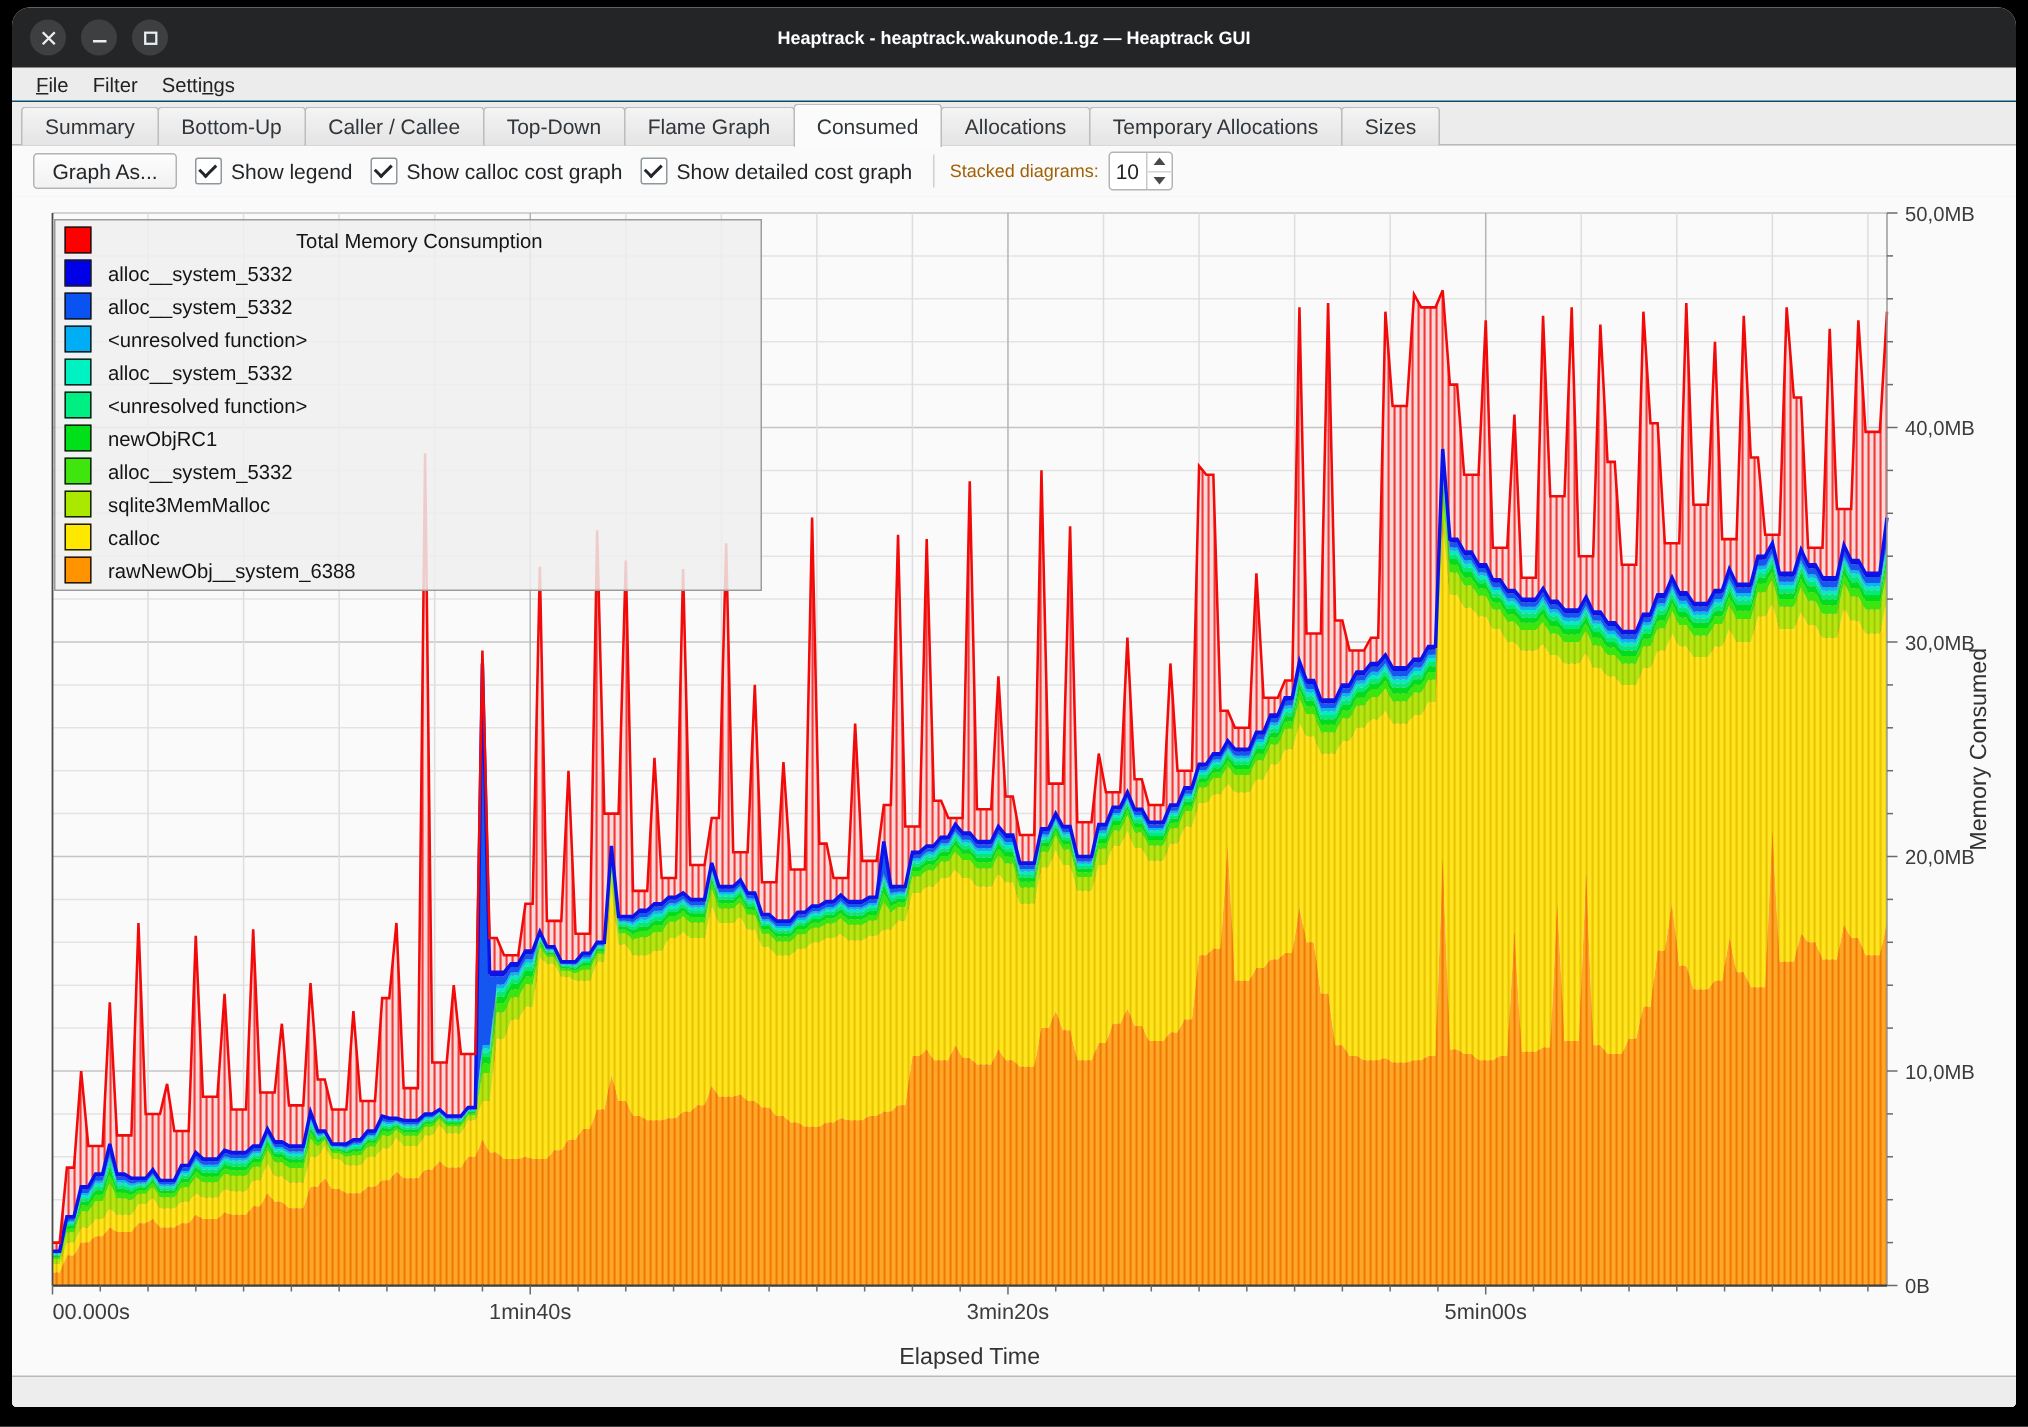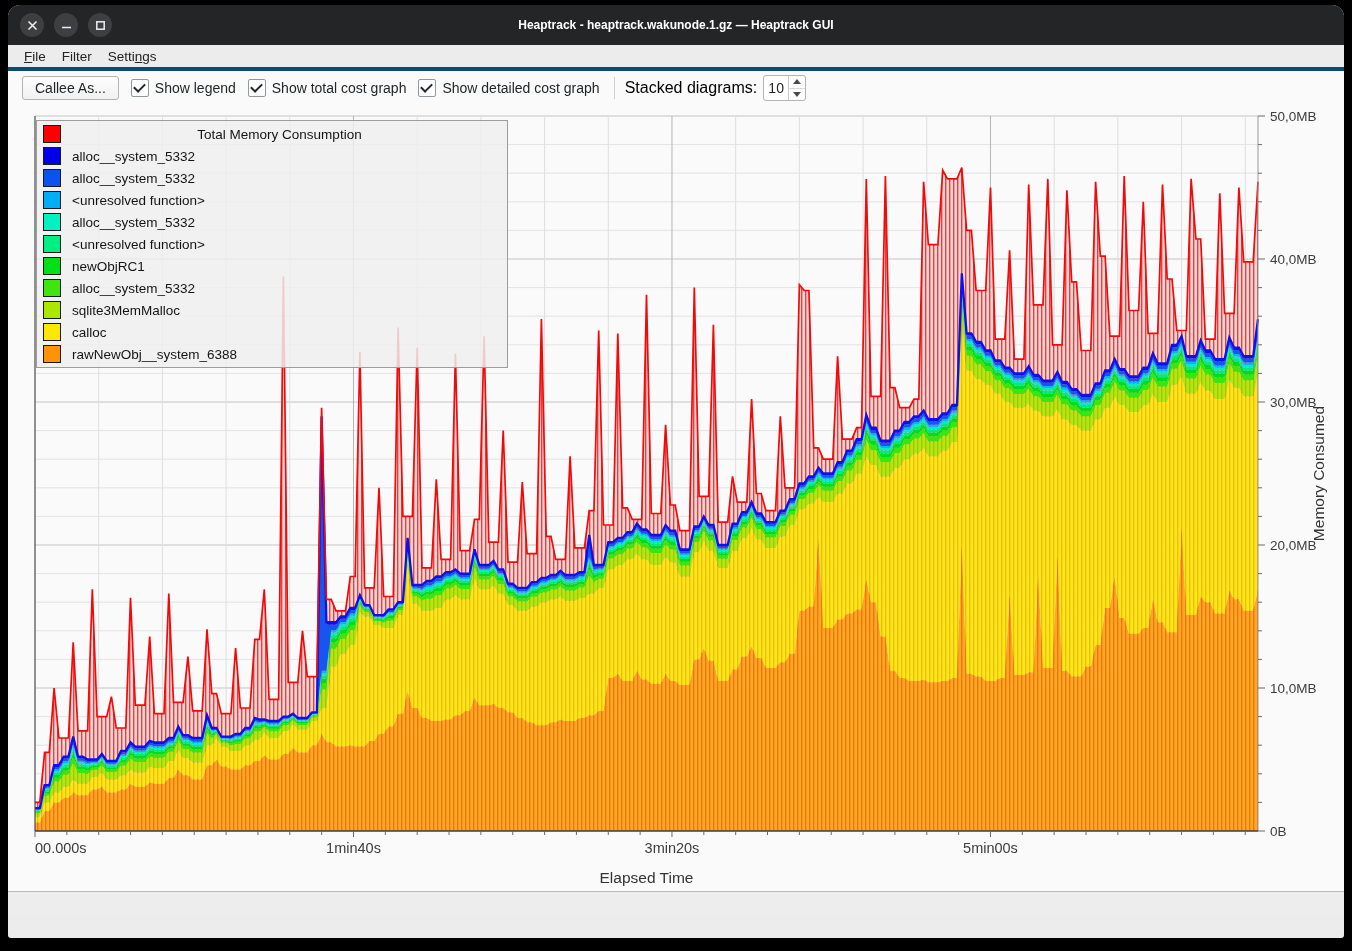--- a/index.html
+++ b/index.html
@@ -8,21 +8,21 @@
     border-radius:12px 12px 3px 3px;overflow:hidden;}
   
   .titlebar{position:relative;height:40px;background:#242526;}
   .win-controls{position:absolute;left:12px;top:8px;display:flex;}
   .wbtn{width:24px;height:24px;border-radius:50%;background:#3d3f41;margin-right:10px;
     display:flex;align-items:center;justify-content:center;cursor:pointer;}
   .wbtn svg{display:block}
   .win-title{position:absolute;left:0;right:0;top:0;height:40px;line-height:40px;text-align:center;
     color:#ffffff;font-weight:bold;font-size:12px;}
   
-  .menubar{height:22px;background:#ececec;border-bottom:4px solid #0c4a6e;display:flex;
+  .menubar{height:22px;background:#ececec;border-bottom:1px solid #0c4a6e;display:flex;
     align-items:center;padding-left:8px;}
   .menu-item{font-size:13.5px;color:#222;padding:2px 8px;cursor:default;}
   .menu-item u{text-decoration:underline;}
   
   .tabbar{height:29px;background:#ececec;display:flex;align-items:flex-end;padding-left:6px;
     position:relative;}
   .tabbar::after{content:"";position:absolute;left:0;right:0;bottom:0;height:1px;background:#b9b9b9;}
   .tab{height:25px;line-height:25px;padding:0 15px;font-size:14px;color:#31363b;
     background:linear-gradient(#f4f4f4,#e4e4e4);border:1px solid #bcbcbc;border-bottom:none;
     border-radius:3px 3px 0 0;margin-right:-1px;position:relative;z-index:1;cursor:pointer;white-space:nowrap;}
@@ -31,21 +31,21 @@
   .toolbar{height:34px;background:#fafafa;display:flex;align-items:center;padding-left:14px;}
   .btn{font-size:14px;color:#232629;background:linear-gradient(#fdfdfd,#f1f1f1);
     border:1px solid #b0b4b6;border-radius:3px;padding:3px 12px;cursor:pointer;}
   .check-group{display:flex;align-items:center;margin-left:12px;cursor:pointer;}
   .cb{width:16px;height:16px;border:1px solid #8f989c;border-radius:2px;background:#fff;
     position:relative;flex:none;}
   .cb.checked::after{content:"";position:absolute;left:2px;top:3px;width:9px;height:5px;
     border-left:2px solid #22262a;border-bottom:2px solid #22262a;transform:rotate(-45deg);}
   .check-label{font-size:14px;color:#232629;margin-left:6px;}
   .tb-sep{width:1px;height:22px;background:#d0d0d0;margin:0 10px 0 14px;}
-  .tb-label{font-size:16px;color:#000000;}
+  .tb-label{font-size:12px;color:#a16207;}
   .spinbox{display:flex;margin-left:6px;border:1px solid #b4b4b4;border-radius:3px;background:#fff;height:24px;}
   .spin-value{width:24px;text-align:center;font-size:14px;color:#232629;line-height:24px;}
   .spin-arrows{width:16px;border-left:1px solid #c9c9c9;display:flex;flex-direction:column;}
   .spin-btn{flex:1;display:flex;align-items:center;justify-content:center;cursor:pointer;}
   .spin-btn.up{border-bottom:1px solid #d6d6d6;}
   .arr-up{width:0;height:0;border-left:4px solid transparent;border-right:4px solid transparent;
     border-bottom:5px solid #4a4a4a;}
   .arr-dn{width:0;height:0;border-left:4px solid transparent;border-right:4px solid transparent;
     border-top:5px solid #4a4a4a;}
   
@@ -84,31 +84,42 @@
     </div>
     <div class="win-title">Heaptrack - heaptrack.wakunode.1.gz — Heaptrack GUI</div>
   </div>
 
   <div class="menubar" id="menubar">
       <span class="menu-item"><u>F</u>ile</span>
       <span class="menu-item">Filter</span>
       <span class="menu-item">Setti<u>n</u>gs</span>
     </div>
 
+  <div class="tabbar" id="tabbar">
+      <div class="tab">Summary</div>
+      <div class="tab">Bottom-Up</div>
+      <div class="tab">Caller / Callee</div>
+      <div class="tab">Top-Down</div>
+      <div class="tab">Flame Graph</div>
+      <div class="tab active">Consumed</div>
+      <div class="tab">Allocations</div>
+      <div class="tab">Temporary Allocations</div>
+      <div class="tab">Sizes</div>
+    </div>
 
   <div class="toolbar">
-    <button class="btn">Callee As...</button>
+    <button class="btn">Graph As...</button>
     <span id="checks" style="display:flex;">
         <span class="check-group">
           <span class="cb checked"></span>
           <span class="check-label">Show legend</span>
         </span>
         <span class="check-group">
           <span class="cb checked"></span>
-          <span class="check-label">Show total cost graph</span>
+          <span class="check-label">Show calloc cost graph</span>
         </span>
         <span class="check-group">
           <span class="cb checked"></span>
           <span class="check-label">Show detailed cost graph</span>
         </span>
       </span>
     <span class="tb-sep"></span>
     <span class="tb-label">Stacked diagrams:</span>
     <span class="spinbox">
       <span class="spin-value">10</span>

